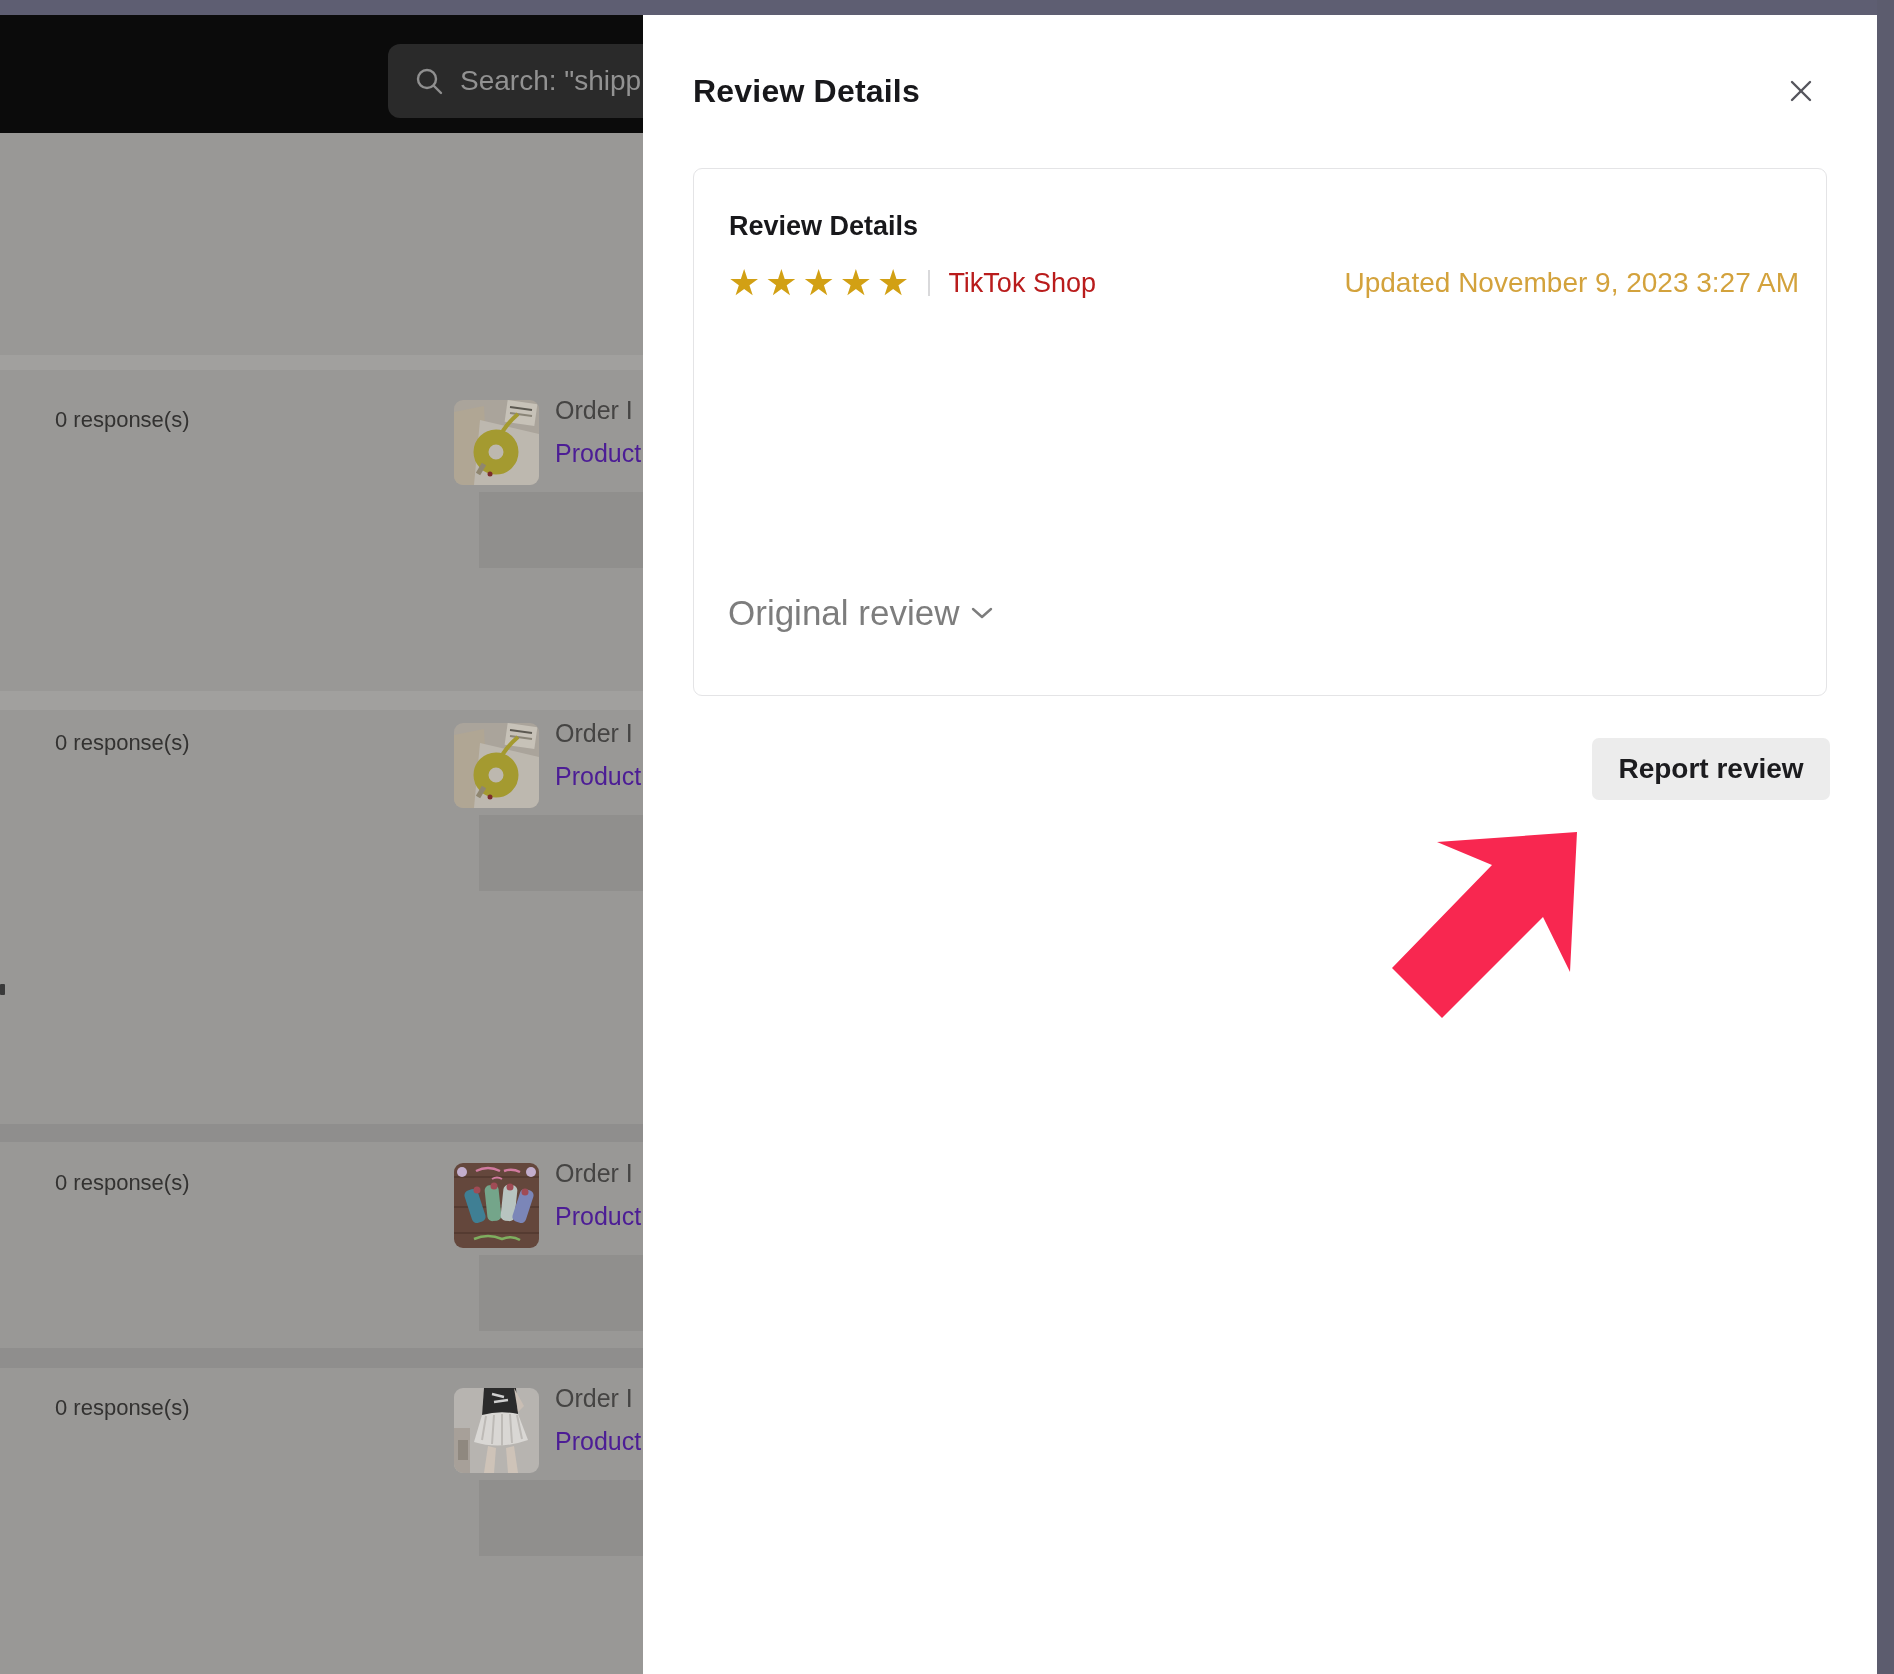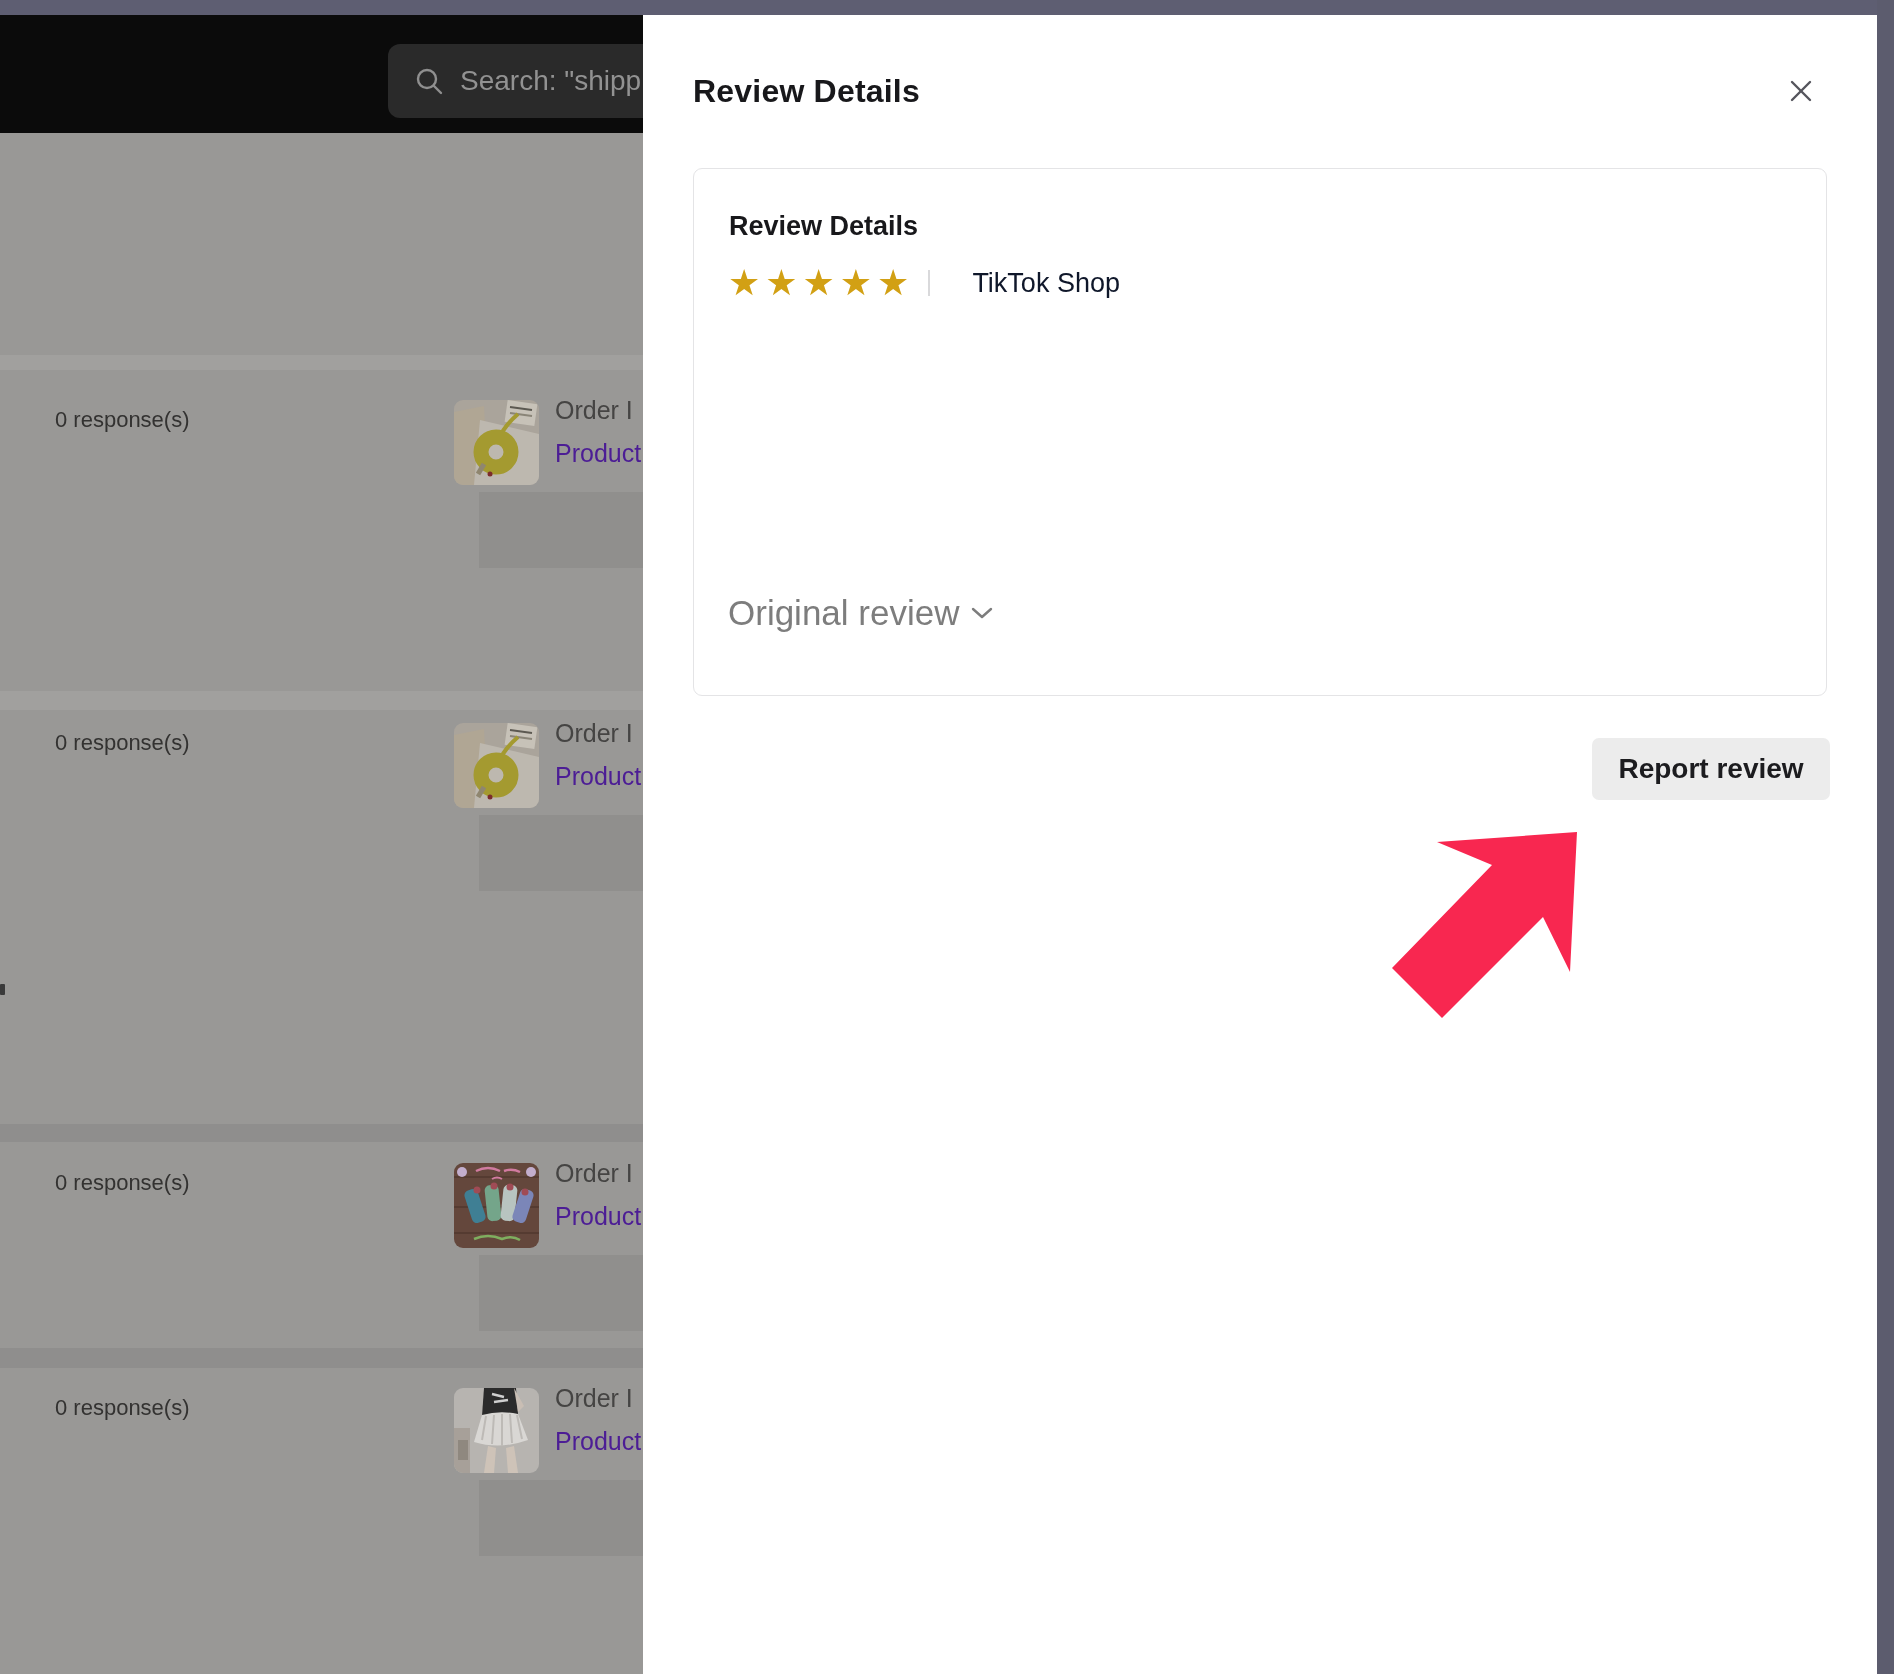--- a/index.html
+++ b/index.html
@@ -34,21 +34,21 @@
   
   .modal { position:absolute; left:643px; top:15px; width:1352px; height:1659px; background:#ffffff; }
   .modal-title { position:absolute; left:50px; top:58px; font-size:32px; font-weight:700; color:#18181b; letter-spacing:.2px; }
   .close-btn { position:absolute; left:1140px; top:58px; width:36px; height:36px; display:flex; align-items:center; justify-content:center; cursor:pointer; background:none; border:none; }
 
   .review-card { position:absolute; left:50px; top:153px; width:1134px; height:528px; background:#fff; border:1px solid #e4e4e6; border-radius:9px; }
   .card-heading { position:absolute; left:35px; top:42px; font-size:27px; font-weight:700; color:#18181b; }
   .rating-row { position:absolute; left:34px; top:94px; right:27px; height:40px; display:flex; align-items:center; }
   .stars { font-size:36px; letter-spacing:5px; line-height:1; color:#d2a014; }
   .rating-divider { width:2px; height:26px; background:#d9d9db; margin:0 18px 0 14px; }
-  .platform { font-size:27px; color:#0f172a;margin-left:24px; }
+  .platform { font-size:27px; color:#b91c1c; }
   .updated { margin-left:auto; font-size:28px; color:#d3a23c; white-space:nowrap; }
   .original-review { position:absolute; left:34px; top:424px; display:flex; align-items:center; gap:12px; background:none; border:none; cursor:pointer; }
   .original-review-label { font-size:35px; color:#7d7d7d; }
 
   .report-btn { position:absolute; left:949px; top:723px; width:238px; height:62px; background:#ececec; border:none; border-radius:7px; font-family:"Liberation Sans", sans-serif; font-size:28px; font-weight:700; color:#1c1c1f; cursor:pointer; }
 
   .annotation-arrow { position:absolute; left:747px; top:813px; width:190px; height:192px; }
 
   
   .top-strip { position:absolute; left:0; top:0; width:1894px; height:15px; background:#5e5e72; z-index:50; }
@@ -178,20 +178,21 @@
       <line x1="23" y1="5" x2="5" y2="23" stroke="#55555d" stroke-width="2.4" stroke-linecap="round"></line>
     </svg>
   </button>
 
   <div class="review-card">
     <div class="card-heading">Review Details</div>
     <div class="rating-row">
       <span class="stars">★★★★★</span>
       <span class="rating-divider"></span>
       <span class="platform">TikTok Shop</span>
+      <span class="updated">Updated November 9, 2023 3:27 AM</span>
     </div>
     <button class="original-review">
       <span class="original-review-label">Original review</span>
       <svg width="22" height="14" viewBox="0 0 22 14">
         <polyline points="2,3 11,11 20,3" fill="none" stroke="#7d7d7d" stroke-width="2.4" stroke-linecap="round" stroke-linejoin="round"></polyline>
       </svg>
     </button>
   </div>
 
   <button class="report-btn">Report review</button>

